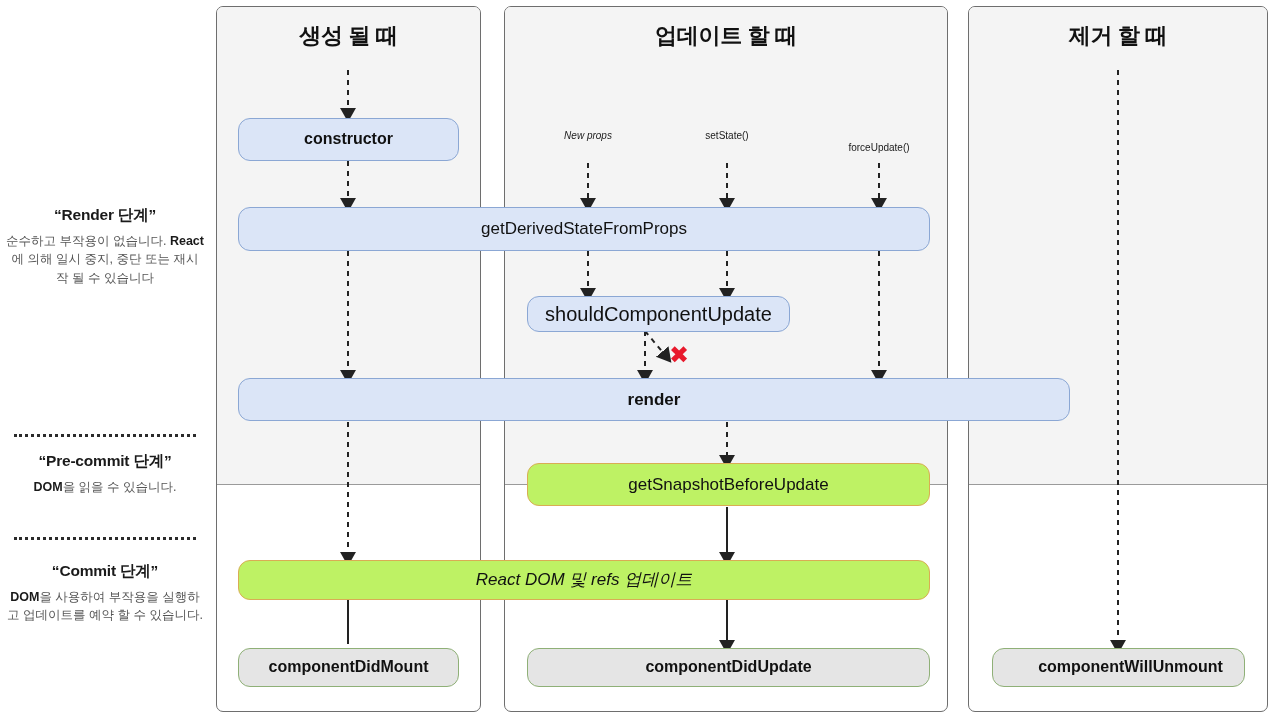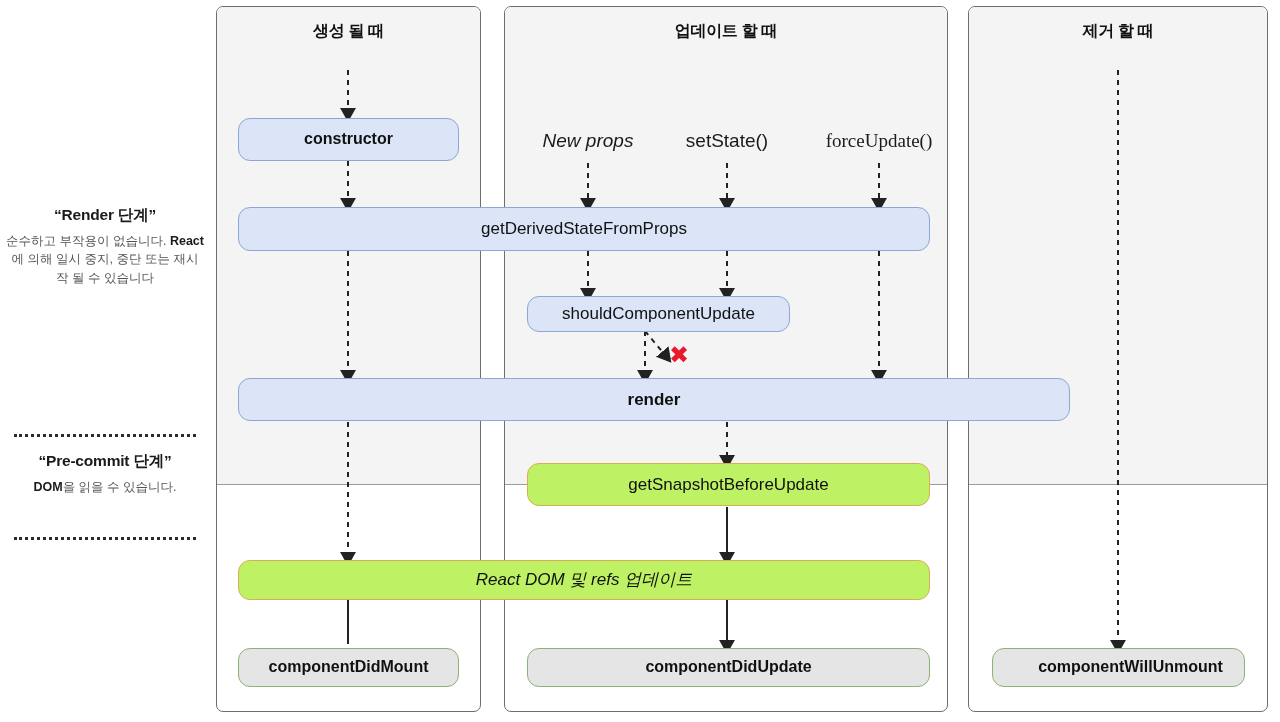--- a/index.html
+++ b/index.html
@@ -31,39 +31,39 @@
   .panel{
     position:absolute;border:1px solid #6e6e6e;border-radius:7px;
     background:#ffffff;box-sizing:border-box;overflow:hidden;
   }
   .panel-top{
     position:absolute;left:0;right:0;top:0;background:#f4f4f4;
     border-bottom:1px solid #9a9a9a;box-sizing:border-box;
   }
   .panel-head{
     position:absolute;left:0;right:0;top:14px;text-align:center;
-    font-size:16px;font-weight:bold;color:#111111;letter-spacing:-0.3px;
+    font-size:22px;font-weight:bold;color:#111111;letter-spacing:-0.3px;
   }
 
   
   .node{
     position:absolute;box-sizing:border-box;border-radius:12px;
     display:flex;align-items:center;justify-content:center;
     text-align:center;line-height:1.15;
   }
   .node.blue{background:#dbe5f7;border:1px solid #8ba7d4;color:#111111;}
   .node.orange{background:#bef264;border:1px solid #d9ad54;color:#111111;}
   .node.green{background:#e5e5e5;border:1px solid #8fb077;color:#111111;}
   .node .t{display:block;}
   .bold .t{font-weight:bold;}
   .ital .t{font-style:italic;}
 
   
   .trigger{
-    position:absolute;text-align:center;font-size:19px;color:#1a1a1a;
+    position:absolute;text-align:center;font-size:10px;color:#1a1a1a;
     white-space:nowrap;
   }
   .trigger.ital{font-style:italic;}
   .xmark{
     position:absolute;font-size:24px;font-weight:bold;color:#e8192c;
     line-height:1;font-family:"DejaVu Sans",sans-serif;
   }
   svg.overlay{position:absolute;left:0;top:0;width:1280px;height:722px;
     pointer-events:none;}
 </style>
@@ -81,20 +81,24 @@
 
     <div class="dotted-sep" style="top:434px;"></div>
 
     <div class="legend-block" style="top:451px;">
       <div class="legend-title">“Pre-commit 단계”</div>
       <div class="legend-desc"><span></span><b>DOM</b><span>을 읽을 수 있습니다.</span></div>
     </div>
 
     <div class="dotted-sep" style="top:537px;"></div>
 
+    <div class="legend-block" style="top:561px;">
+      <div class="legend-title">“Commit 단계”</div>
+      <div class="legend-desc"><span></span><b>DOM</b><span>을 사용하여 부작용을 실행하고 업데이트를 예약 할 수 있습니다.</span></div>
+    </div>
   </div>
 
   <div class="panel" style="left:216px;top:6px;width:265px;height:706px;">
     <div class="panel-top" style="height:478px;"></div>
     <div class="panel-head">생성 될 때</div>
   </div>
 
   <div class="panel" style="left:504px;top:6px;width:444px;height:706px;">
     <div class="panel-top" style="height:478px;"></div>
     <div class="panel-head">업데이트 할 때</div>
@@ -137,31 +141,31 @@
       <line x1="727" y1="507" x2="727" y2="556" marker-end="url(#ah)"></line>
 
       <line x1="727" y1="598" x2="727" y2="644" marker-end="url(#ah)"></line>
 
       <line x1="1118" y1="70" x2="1118" y2="644" stroke-dasharray="5,5" marker-end="url(#ah)"></line>
     </g>
   </svg>
 
   <div class="trigger ital" style="left:518px;top:130px;width:140px;">New props</div>
   <div class="trigger" style="left:657px;top:130px;width:140px;">setState()</div>
-  <div class="trigger" style="left:809px;top:130px;width:140px;font-family:Liberation Serif, serif;">forceUpdate()</div>
+  <div class="trigger" style="left:809px;top:142px;width:140px;">forceUpdate()</div>
 
   <div class="node blue bold" style="left:238px;top:118px;width:221px;height:43px;font-size:16px;">
     <span class="t">constructor</span>
   </div>
 
   <div class="node blue" style="left:238px;top:207px;width:692px;height:44px;font-size:17px;">
     <span class="t">getDerivedStateFromProps</span>
   </div>
 
-  <div class="node blue" style="left:527px;top:296px;width:263px;height:36px;font-size:17px;">
+  <div class="node blue" style="left:527px;top:296px;width:263px;height:36px;font-size:20px;">
     <span class="t">shouldComponentUpdate</span>
   </div>
 
   <div class="xmark" style="left:669px;top:343px;">✖</div>
 
   <div class="node blue bold" style="left:238px;top:378px;width:832px;height:43px;font-size:17px;">
     <span class="t">render</span>
   </div>
 
   <div class="node orange" style="left:527px;top:463px;width:403px;height:43px;font-size:17px;">

